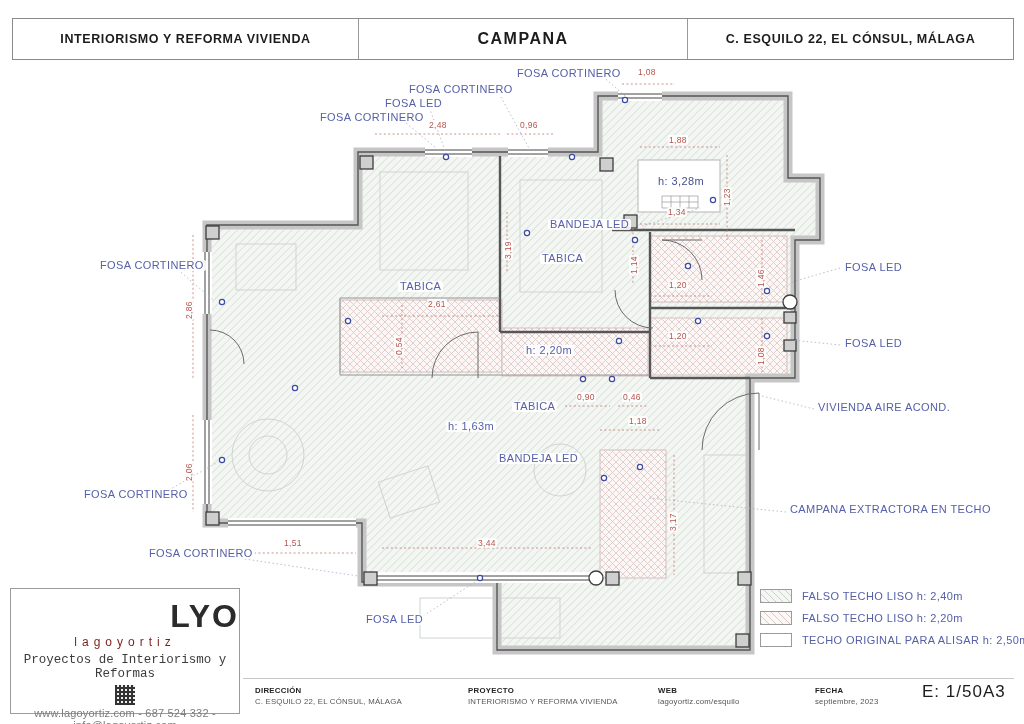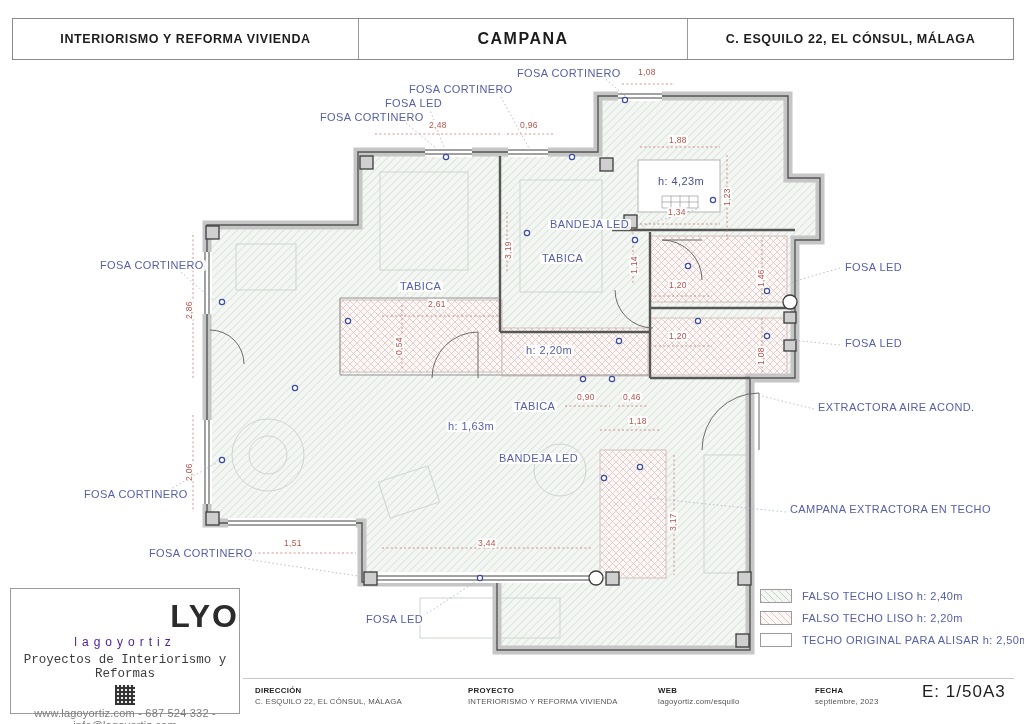--- a/index.html
+++ b/index.html
@@ -32,21 +32,21 @@
   .sw-red{background:
      repeating-linear-gradient(45deg,#ddc6c3 0 1px,#fbf8f7 1px 5px),
      repeating-linear-gradient(-45deg,#ddc6c3 0 1px,rgba(0,0,0,0) 1px 5px);}
   .sw-plain{background:#fff;}
 
   
   .logo-box{position:absolute;left:10px;top:588px;width:228px;height:124px;
             border:1.5px solid #9b9b9b;background:#fff;text-align:center;}
   .logo-acronym{margin-top:4px;font-size:32px;line-height:46px;color:#2b2b2b;
                 letter-spacing:2px;font-weight:bold;text-align:right;}
-  .logo-name{font-size:12px;color:#4c1d95;letter-spacing:5px;margin-top:-4px;}
+  .logo-name{font-size:12px;color:#7f1d1d;letter-spacing:5px;margin-top:-4px;}
   .logo-tagline{font-size:12.5px;color:#3c3c3c;margin-top:4px;font-family:Liberation Mono, monospace;}
   .logo-qr{width:20px;height:20px;margin:4px auto 2px;
            background:
              repeating-linear-gradient(0deg,#333 0 2px,rgba(0,0,0,0) 2px 4px),
              repeating-linear-gradient(90deg,#333 0 2px,#eee 2px 4px);}
   .logo-contact{font-size:11px;color:#7d7d7d;letter-spacing:.2px;}
 
   
   .tb-divider{position:absolute;left:243px;top:678px;width:771px;height:0;border-top:1px solid #c7c7c7;}
   .tb-col{position:absolute;top:686px;}
@@ -210,30 +210,30 @@
         <circle cx="604" cy="478" r="2.6"></circle>
       <circle cx="640" cy="467" r="2.6"></circle>
         <circle cx="295" cy="388" r="2.6"></circle>
     </g>
   </svg>
 
   <div class="lbl" style="left:515px;top:68px">FOSA CORTINERO</div>
   <div class="lbl" style="left:407px;top:84px">FOSA CORTINERO</div>
   <div class="lbl" style="left:383px;top:98px">FOSA LED</div>
   <div class="lbl" style="left:318px;top:112px">FOSA CORTINERO</div>
-  <div class="lbl" style="left:656px;top:176px;color:#44508f">h: 4,23m</div>
+  <div class="lbl" style="left:656px;top:176px;color:#44508f">h: 3,28m</div>
   <div class="lbl" style="left:548px;top:219px">BANDEJA LED</div>
   <div class="lbl" style="left:540px;top:253px">TABICA</div>
   <div class="lbl" style="left:98px;top:260px">FOSA CORTINERO</div>
   <div class="lbl" style="left:398px;top:281px">TABICA</div>
   <div class="lbl" style="left:843px;top:262px">FOSA LED</div>
   <div class="lbl" style="left:524px;top:345px">h: 2,20m</div>
   <div class="lbl" style="left:843px;top:338px">FOSA LED</div>
   <div class="lbl" style="left:512px;top:401px">TABICA</div>
-  <div class="lbl" style="left:816px;top:402px">EXTRACTORA AIRE ACOND.</div>
+  <div class="lbl" style="left:816px;top:402px">VIVIENDA AIRE ACOND.</div>
   <div class="lbl" style="left:446px;top:421px">h: 1,63m</div>
   <div class="lbl" style="left:497px;top:453px">BANDEJA LED</div>
   <div class="lbl" style="left:82px;top:489px">FOSA CORTINERO</div>
   <div class="lbl" style="left:788px;top:504px">CAMPANA EXTRACTORA EN TECHO</div>
   <div class="lbl" style="left:147px;top:548px">FOSA CORTINERO</div>
   <div class="lbl" style="left:364px;top:614px">FOSA LED</div>
 
   <div class="dim" style="left:637px;top:67px">1,08</div>
   <div class="dim" style="left:428px;top:120px">2,48</div>
   <div class="dim" style="left:519px;top:120px">0,96</div>

